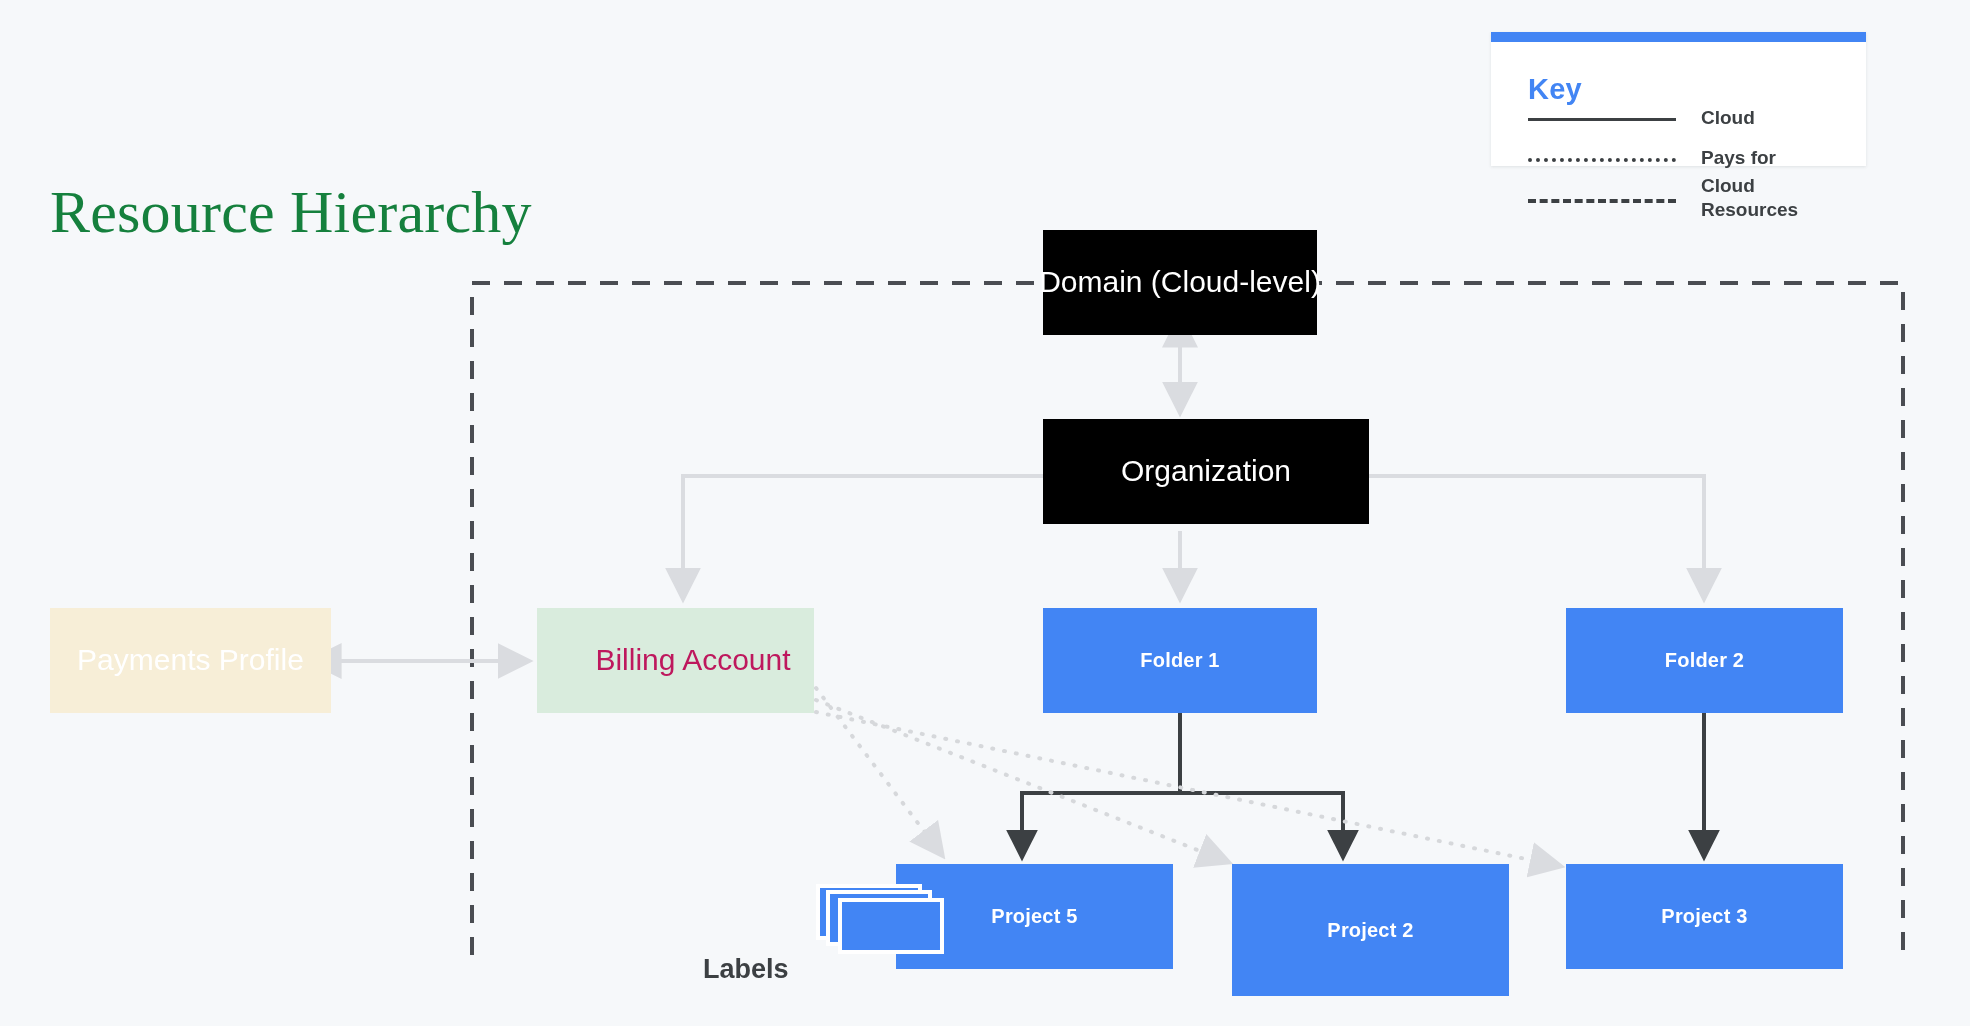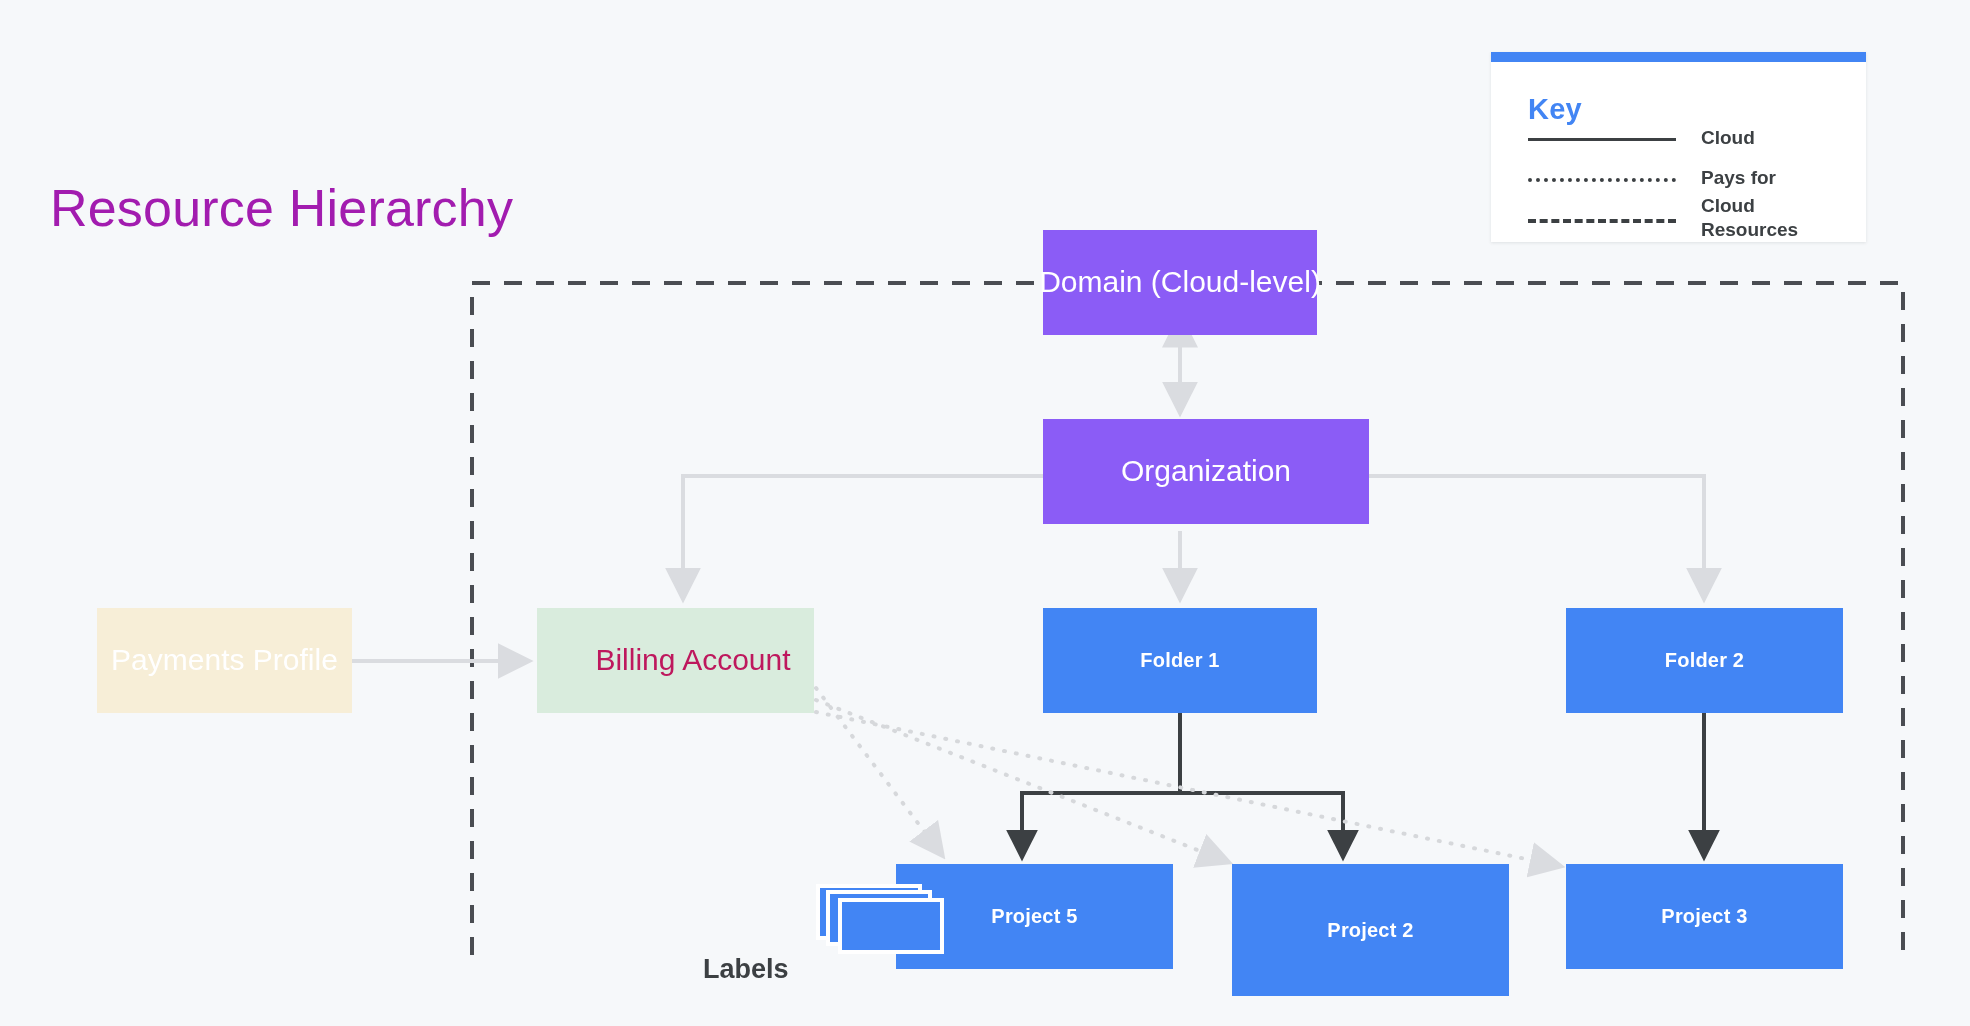--- a/index.html
+++ b/index.html
@@ -21,44 +21,45 @@
     left: 0; top: 0;
     width: 1970px;
     height: 1026px;
   }
 
   
   .page-title {
     position: absolute;
     left: 50px;
     top: 178px;
-    font-size: 52px;
-    font-weight: 400;
-    color: #a21caf;
+    font-size: 60px;
+    font-weight: 400;
+    color: #15803d;
     letter-spacing: 0.2px;
     white-space: nowrap;
+    font-family: Liberation Serif, serif;
   }
 
   
   .node {
     position: absolute;
     box-sizing: border-box;
     display: flex;
     align-items: center;
     justify-content: center;
     text-align: center;
     line-height: 1.15;
   }
   .node-label {
     display: block;
     white-space: nowrap;
   }
 
   .node.pink {
-    background: #8b5cf6;
+    background: #000000;
     color: #ffffff;
     font-size: 30px;
     font-weight: 400;
   }
   .node.cream {
     background: #f7eed7;
     color: #ffffff;
     font-size: 30px;
     font-weight: 400;
   }
@@ -103,25 +104,24 @@
   .label-cards .card.c1 { left: 0;   top: 0;  }
   .label-cards .card.c2 { left: 10px; top: 6px; }
   .label-cards .card.c3 { left: 22px; top: 14px; }
 
   
   .key-box {
     position: absolute;
     left: 1491px;
     top: 32px;
     width: 375px;
-    height: 190px;
+    height: 134px;
     background: #ffffff;
     box-sizing: border-box;
     box-shadow: 0 1px 3px rgba(60,64,67,0.12);
-    margin-top: 20px;
   }
   .key-bar {
     position: absolute;
     left: 0; top: 0;
     width: 375px;
     height: 10px;
     background: #4285f4;
   }
   .key-title {
     position: absolute;
@@ -210,21 +210,21 @@
 <div class="page-title">Resource Hierarchy</div>
 
 <div class="node pink" style="left:1043px; top:230px; width:274px; height:105px;">
   <span class="node-label">Domain (Cloud-level)</span>
 </div>
 
 <div class="node pink" style="left:1043px; top:419px; width:326px; height:105px;">
   <span class="node-label">Organization</span>
 </div>
 
-<div class="node cream" style="left:50px; top:608px; width:255px; height:105px;margin-left:47px;">
+<div class="node cream" style="left:50px; top:608px; width:281px; height:105px;">
   <span class="node-label">Payments Profile</span>
 </div>
 
 <div class="node green" style="left:537px; top:608px; width:277px; height:105px;">
   <span class="node-label">Billing Account</span>
 </div>
 
 <div class="node blue" style="left:1043px; top:608px; width:274px; height:105px;">
   <span class="node-label">Folder 1</span>
 </div>

